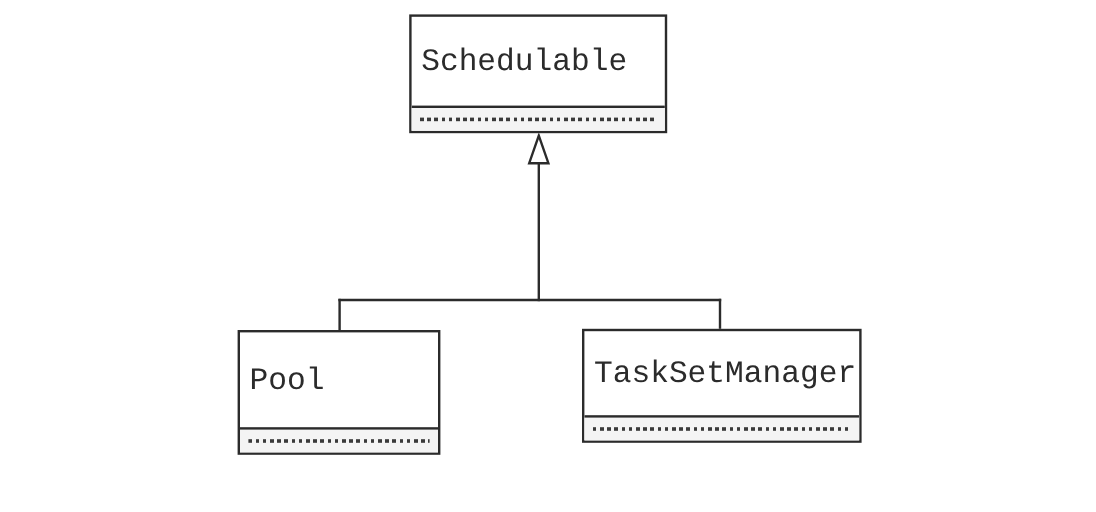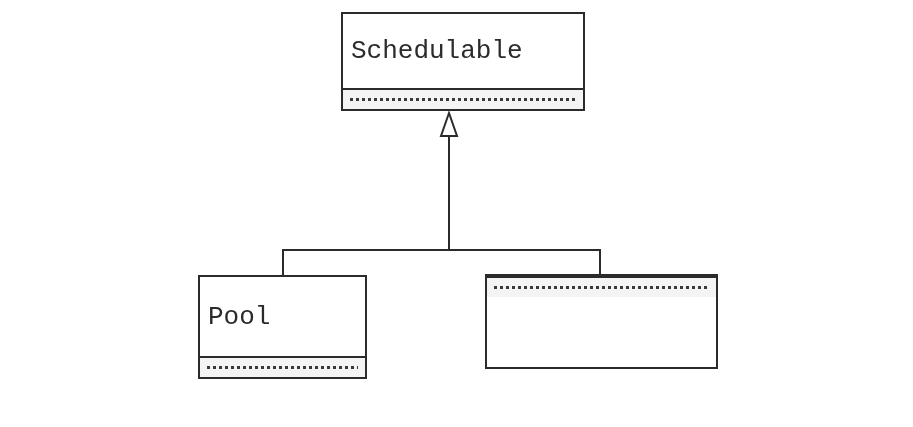--- a/index.html
+++ b/index.html
@@ -52,21 +52,21 @@
   .dotted-line {
     height: 3px;
     margin: 0 7px;
     width: 100%;
     background: repeating-linear-gradient(
       to right,
       #3a3a3a 0px, #3a3a3a 3px,
       transparent 3px, transparent 6px
     );
   }
-  #class-schedulable { left: 341px; top: 12px;  width: 244px; height: 99px; }
+  #class-schedulable { left: 341px; top: 12px;  width: 215px; height: 99px; }
   #class-pool        { left: 198px; top: 275px; width: 169px; height: 104px; }
   #class-tasksetmanager { left: 485px; top: 274px; width: 233px; height: 95px; }
 </style>
 </head>
 <body>
 
 <div class="canvas">
 
   <svg class="connectors" viewBox="0 0 913 427" xmlns="http://www.w3.org/2000/svg">
 
@@ -89,18 +89,19 @@
   </div>
 
   <div class="uml-class" id="class-pool">
     <div class="name-compartment">Pool</div>
     <div class="members-compartment">
       <div class="dotted-line"></div>
     </div>
   </div>
 
   <div class="uml-class" id="class-tasksetmanager">
+    <div class="name-compartment">TaskSetManager</div>
     <div class="members-compartment">
       <div class="dotted-line"></div>
     </div>
   </div>
 
 </div>
 
 </body></html>

